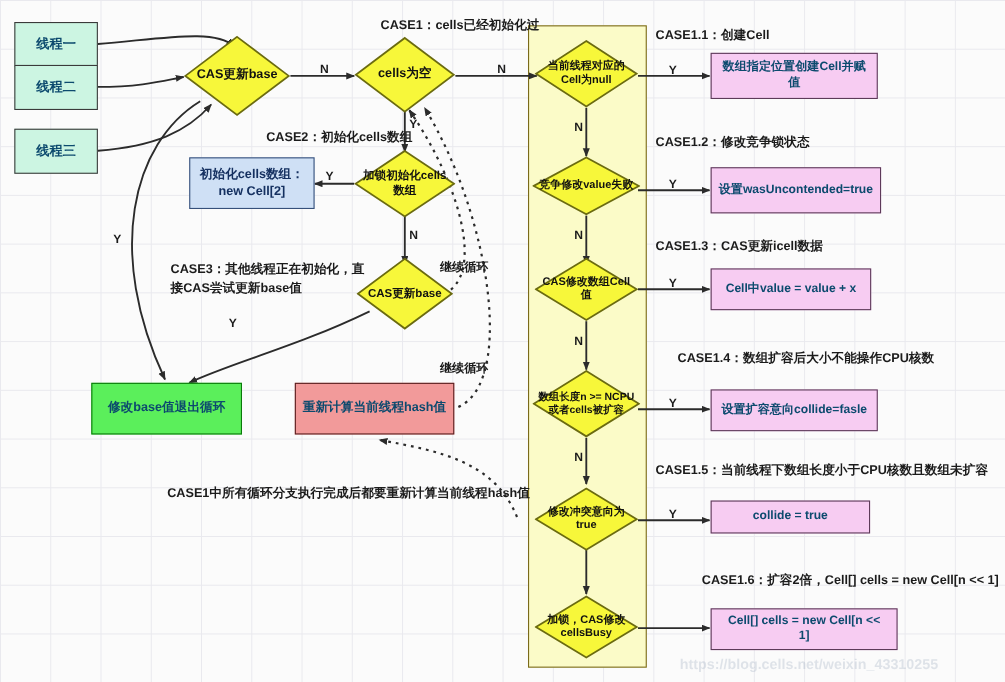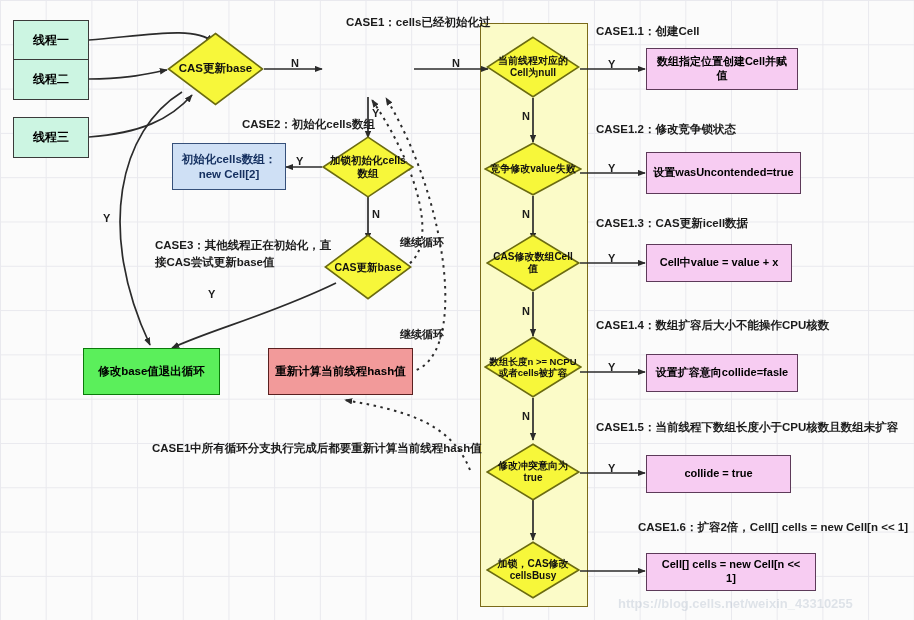--- a/index.html
+++ b/index.html
@@ -10,21 +10,21 @@
     background-image:
       linear-gradient(to right, #e9e9ee 1px, transparent 1px),
       linear-gradient(to bottom, #e9e9ee 1px, transparent 1px);
     background-size:45.7px 44.3px;
     font-family:"Liberation Sans","DejaVu Sans",sans-serif;
     overflow:hidden;
   }
   svg#wires{position:absolute;left:0;top:0;width:914px;height:620px;pointer-events:none;}
 
   .node{position:absolute;box-sizing:border-box;display:flex;align-items:center;
-        justify-content:center;text-align:center;font-weight:bold;color:#000000;
+        justify-content:center;text-align:center;font-weight:bold;color:#0c4a6e;
         line-height:1.25;}
   .rect{border:1.6px solid #3a3a3a;}
   .green-term{background:#ccf5e2;border-color:#3a3a3a;}
   .blue-box{background:#cfe0f5;border-color:#36507a;color:#153060;}
   .bright-green{background:#5bef5b;border-color:#0a7a0a;}
   .salmon{background:#f29a9a;border-color:#5a2020;}
   .pink{background:#f7ccf2;border-color:#5d3a59;}
 
   .diamond{position:absolute;display:flex;align-items:center;justify-content:center;}
   .diamond > .dlabel{position:relative;z-index:2;font-weight:bold;color:#111;
@@ -119,20 +119,26 @@
   <div class="node rect green-term" style="left:13px;top:59px;width:76px;height:41px;font-size:12px;">线程二</div>
   <div class="node rect green-term" style="left:13px;top:117px;width:76px;height:41px;font-size:12px;">线程三</div>
 
   <div class="diamond" style="left:167px;top:32px;width:97px;height:74px;">
     <svg class="dshape" viewBox="0 0 97 74" preserveAspectRatio="none">
       <polygon points="48.5,1.5 95.5,37 48.5,72.5 1.5,37" fill="#f7f73a" stroke="#6b6b10" stroke-width="1.6"></polygon>
     </svg>
     <span class="dlabel" style="font-size:11.5px;">CAS更新base</span>
   </div>
 
+  <div class="diamond" style="left:322px;top:33px;width:92px;height:70px;">
+    <svg class="dshape" viewBox="0 0 92 70" preserveAspectRatio="none">
+      <polygon points="46,1.5 90.5,35 46,68.5 1.5,35" fill="#f7f73a" stroke="#6b6b10" stroke-width="1.6"></polygon>
+    </svg>
+    <span class="dlabel" style="font-size:11.5px;">cells为空</span>
+  </div>
 
   <div class="diamond" style="left:322px;top:136px;width:92px;height:62px;">
     <svg class="dshape" viewBox="0 0 92 62" preserveAspectRatio="none">
       <polygon points="46,1.2 90.8,31 46,60.8 1.2,31" fill="#f7f73a" stroke="#6b6b10" stroke-width="1.6"></polygon>
     </svg>
     <span class="dlabel" style="font-size:10.5px;width:88px;">加锁初始化cells数组</span>
   </div>
 
   <div class="diamond" style="left:324px;top:234px;width:88px;height:66px;">
     <svg class="dshape" viewBox="0 0 88 66" preserveAspectRatio="none">
@@ -191,25 +197,25 @@
 
   <div class="caption" style="left:596px;top:24px;font-size:11.5px;text-align:right;">CASE1.1：创建Cell</div>
   <div class="node rect pink" style="left:646px;top:48px;width:152px;height:42px;font-size:11px;padding:0 5px;">数组指定位置创建Cell并赋值</div>
 
   <div class="caption" style="left:596px;top:122px;font-size:11.5px;">CASE1.2：修改竞争锁状态</div>
   <div class="node rect pink" style="left:646px;top:152px;width:155px;height:42px;font-size:11px;padding:0 5px;">设置wasUncontended=true</div>
 
   <div class="caption" style="left:596px;top:216px;font-size:11.5px;">CASE1.3：CAS更新icell数据</div>
   <div class="node rect pink" style="left:646px;top:244px;width:146px;height:38px;font-size:11px;padding:8px 5px;">Cell中value = value + x</div>
 
-  <div class="caption" style="left:596px;top:318px;font-size:11.5px;">CASE1.4：数组扩容后大小不能操作CPU核数</div>
+  <div class="caption" style="left:596px;top:318px;font-size:11.5px;padding-left:20px;">CASE1.4：数组扩容后大小不能操作CPU核数</div>
   <div class="node rect pink" style="left:646px;top:354px;width:152px;height:38px;font-size:11px;padding:0 5px;">设置扩容意向collide=fasle</div>
 
   <div class="caption" style="left:596px;top:420px;font-size:11.5px;">CASE1.5：当前线程下数组长度小于CPU核数且数组未扩容</div>
-  <div class="node rect pink" style="left:646px;top:455px;width:145px;height:38px;font-size:11px;padding:0 5px;">collide = true</div>
+  <div class="node rect pink" style="left:646px;top:455px;width:145px;height:30px;font-size:11px;padding:0 5px;">collide = true</div>
 
   <div class="caption" style="left:596px;top:520px;font-size:11.5px;padding-left:42px;">CASE1.6：扩容2倍，Cell[] cells = new Cell[n &lt;&lt; 1]</div>
   <div class="node rect pink" style="left:646px;top:553px;width:170px;height:38px;font-size:11px;padding:0 14px;">Cell[] cells = new Cell[n &lt;&lt; 1]</div>
 
   <div class="caption" style="left:346px;top:15px;font-size:11.5px;">CASE1：cells已经初始化过</div>
   <div class="caption" style="left:242px;top:117px;font-size:11.5px;">CASE2：初始化cells数组</div>
   <div class="caption wrap" style="left:155px;top:237px;width:180px;font-size:11.5px;line-height:1.5;">CASE3：其他线程正在初始化，直接CAS尝试更新base值</div>
 
   <div class="caption" style="left:152px;top:441px;font-size:11.5px;">CASE1中所有循环分支执行完成后都要重新计算当前线程hash值</div>
 

